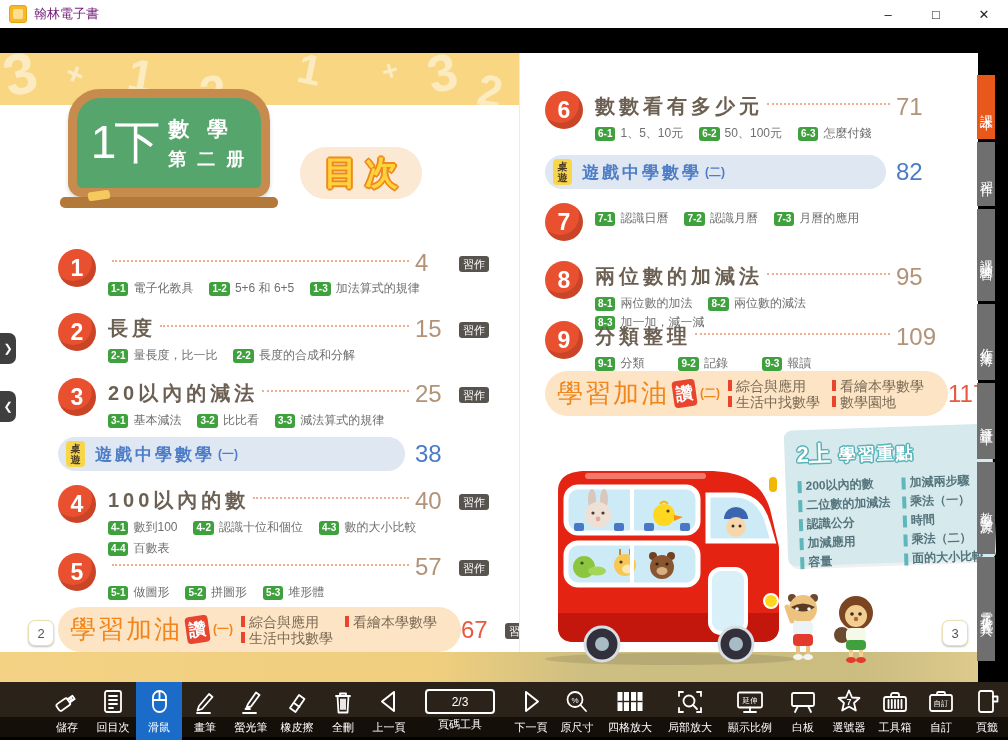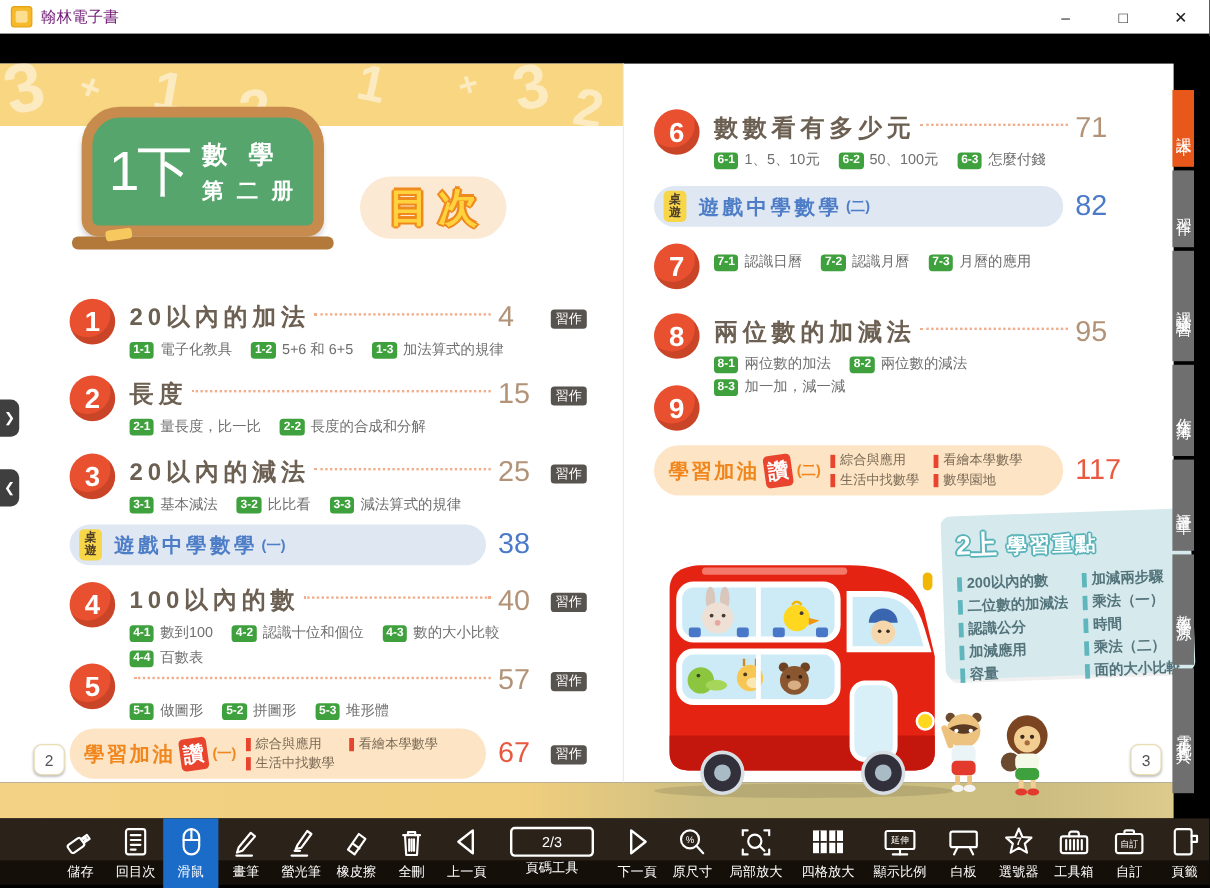--- a/index.html
+++ b/index.html
@@ -45,26 +45,26 @@
   .sub{display:flex;align-items:center;margin-right:16px;margin-bottom:2px}
   .sub-code{background:#3FA13D;color:#fff;font-size:10px;font-weight:bold;padding:1px 3px;border-radius:3px;margin-right:5px;line-height:12px}
   .sub-text{font-size:12px;color:#6F6F6F;white-space:nowrap}
   
   .banner-row{position:absolute;display:flex;align-items:center}
   .game-pill{flex:1;background:#DFE7F3;border-radius:17px;height:34px;display:flex;align-items:center;padding:0 8px;box-sizing:border-box}
   .game-tag{background:#F7D64A;border-radius:4px;width:15px;line-height:11px;font-size:10px;font-weight:bold;color:#4A3A28;padding:2px;text-align:center;word-break:break-all;margin-right:10px}
   .game-title{font-size:17px;font-weight:bold;color:#4D7DC6;letter-spacing:3px;white-space:nowrap}
   .game-part{font-size:12px;color:#4D7DC6;font-weight:bold;margin-left:3px}
   .boost{flex:1;background:#FCE4C5;border-radius:24px;display:flex;align-items:center;padding:5px 12px;box-sizing:border-box}
-  .boost-title{font-size:17px;font-weight:bold;color:#F0861C;letter-spacing:2px;white-space:nowrap}
+  .boost-title{font-size:26px;font-weight:normal;color:#F0861C;letter-spacing:2px;white-space:nowrap}
   .boost-stamp{background:#E8442E;color:#fff;font-size:17px;font-weight:bold;padding:2px 3px;border-radius:4px;transform:rotate(-8deg);margin:0 4px;flex:0 0 auto}
   .boost-part{font-size:12px;color:#F0861C;font-weight:bold;margin-right:8px;white-space:nowrap}
   .boost-cols{display:flex}
   .boost-col{display:flex;flex-direction:column;margin-right:12px}
-  .bitem{font-size:11px;color:#7A6A55;line-height:16px;display:flex;align-items:center;white-space:nowrap}
+  .bitem{font-size:14px;color:#7A6A55;line-height:16px;display:flex;align-items:center;white-space:nowrap}
   .bitem::before{content:"";width:4px;height:11px;background:#E8442E;margin-right:4px;display:inline-block;flex:0 0 4px}
   .bitem:empty::before{display:none}
   
   .hl-box{position:absolute;background:#D6E9EC;border-radius:8px;transform:rotate(-2deg);padding:10px 12px;box-sizing:border-box;box-shadow:2px 3px 0 rgba(0,0,0,.06);z-index:4}
   .hl-title{display:flex;align-items:baseline;margin-bottom:7px}
   .hl-grade,.hl-name{font-weight:bold;color:#fff;
     text-shadow:-1.5px 0 #58B4BA,1.5px 0 #58B4BA,0 -1.5px #58B4BA,0 1.5px #58B4BA,-1px -1px #58B4BA,1px 1px #58B4BA,1px -1px #58B4BA,-1px 1px #58B4BA}
   .hl-grade{font-size:22px;margin-right:8px}
   .hl-name{font-size:17px;letter-spacing:2px}
   .hl-cols{display:flex}
@@ -126,21 +126,20 @@
   <div class="cb-tray"></div>
   <div class="cb-chalk"></div>
   <div class="toc-pill">
     <span>目次</span>
   </div>
 
   <div class="chapter" style="left:58px;right:25px;top:198px">
     <div class="ch-num">1</div>
     <div class="ch-body">
       <div class="ch-row">
-        <span class="ch-title">20以內的加法</span>
         <span class="leader"></span>
         <span class="page-num">4</span>
         <span class="wb"><span>習作</span></span>
       </div>
       <div class="ch-subs">
         <span class="sub">
             <span class="sub-code">1-1</span>
             <span class="sub-text">電子化教具</span>
           </span>
         <span class="sub">
@@ -369,20 +368,41 @@
         <span class="sub">
             <span class="sub-code">8-3</span>
             <span class="sub-text">加一加，減一減</span>
           </span>
       </div>
     </div>
   </div>
 
   <div class="chapter" style="left:25px;right:38px;top:270px">
     <div class="ch-num">9</div>
+    <div class="ch-body">
+      <div class="ch-row">
+        <span class="ch-title">分類整理</span>
+        <span class="leader"></span>
+        <span class="page-num">109</span>
+      </div>
+      <div class="ch-subs">
+        <span class="sub" style="margin-right:34px">
+            <span class="sub-code">9-1</span>
+            <span class="sub-text">分類</span>
+          </span>
+        <span class="sub" style="margin-right:34px">
+            <span class="sub-code">9-2</span>
+            <span class="sub-text">記錄</span>
+          </span>
+        <span class="sub">
+            <span class="sub-code">9-3</span>
+            <span class="sub-text">報讀</span>
+          </span>
+      </div>
+    </div>
   </div>
 
   <div class="banner-row" style="left:25px;right:38px;top:318px">
     <div class="boost">
       <span class="boost-title">學習加油</span>
       <span class="boost-stamp">讚</span>
       <span class="boost-part">(二)</span>
       <div class="boost-cols">
         <div class="boost-col">
           <span class="bitem">綜合與應用</span>
@@ -638,51 +658,51 @@
       <svg width="30" height="28" viewBox="0 0 30 28" fill="none" stroke="#fff" stroke-width="1.8" stroke-linecap="round">
           <circle cx="13" cy="11.5" r="7.5"></circle>
           <line x1="18.5" y1="17" x2="24" y2="23"></line>
           <text x="13" y="14.5" font-size="8" fill="#fff" stroke="none" text-anchor="middle">%</text>
         </svg>
     </span>
     <span class="tool-label">原尺寸</span>
   </div>
   <div class="tool" style="min-width:56px">
     <span class="tool-icon">
-      <svg width="30" height="28" viewBox="0 0 30 28" fill="none" stroke="#fff" stroke-width="1.8" stroke-linecap="round">
-          <path d="M4 8 V4 h4"></path>
-          <path d="M22 4 h4 v4"></path>
-          <path d="M26 20 v4 h-4"></path>
-          <path d="M8 24 H4 v-4"></path>
-          <circle cx="14" cy="13" r="5.5"></circle>
-          <line x1="18" y1="17" x2="22" y2="21"></line>
-        </svg>
-    </span>
-    <span class="tool-label">局部放大</span>
-  </div>
-  <div class="tool" style="min-width:56px">
-    <span class="tool-icon">
       <svg width="30" height="28" viewBox="0 0 30 28">
           <g fill="#fff">
             <rect x="2.5" y="4" width="11.5" height="19"></rect>
             <rect x="16" y="4" width="11.5" height="19"></rect>
           </g>
           <g stroke="#2B221A" stroke-width="1.4">
             <line x1="8.2" y1="4" x2="8.2" y2="23"></line>
             <line x1="21.8" y1="4" x2="21.8" y2="23"></line>
             <line x1="2.5" y1="13.5" x2="14" y2="13.5"></line>
             <line x1="16" y1="13.5" x2="27.5" y2="13.5"></line>
           </g>
         </svg>
     </span>
     <span class="tool-label">四格放大</span>
   </div>
   <div class="tool" style="min-width:56px">
     <span class="tool-icon">
       <svg width="30" height="28" viewBox="0 0 30 28" fill="none" stroke="#fff" stroke-width="1.8" stroke-linecap="round">
+          <path d="M4 8 V4 h4"></path>
+          <path d="M22 4 h4 v4"></path>
+          <path d="M26 20 v4 h-4"></path>
+          <path d="M8 24 H4 v-4"></path>
+          <circle cx="14" cy="13" r="5.5"></circle>
+          <line x1="18" y1="17" x2="22" y2="21"></line>
+        </svg>
+    </span>
+    <span class="tool-label">局部放大</span>
+  </div>
+  <div class="tool" style="min-width:56px">
+    <span class="tool-icon">
+      <svg width="30" height="28" viewBox="0 0 30 28" fill="none" stroke="#fff" stroke-width="1.8" stroke-linecap="round">
           <rect x="3" y="4.5" width="24" height="15" rx="1.5"></rect>
           <line x1="15" y1="19.5" x2="15" y2="24"></line>
           <line x1="9" y1="24" x2="21" y2="24"></line>
           <text x="15" y="14.5" font-size="7.5" fill="#fff" stroke="none" text-anchor="middle">延伸</text>
         </svg>
     </span>
     <span class="tool-label">顯示比例</span>
   </div>
   <div class="tool">
     <span class="tool-icon">

